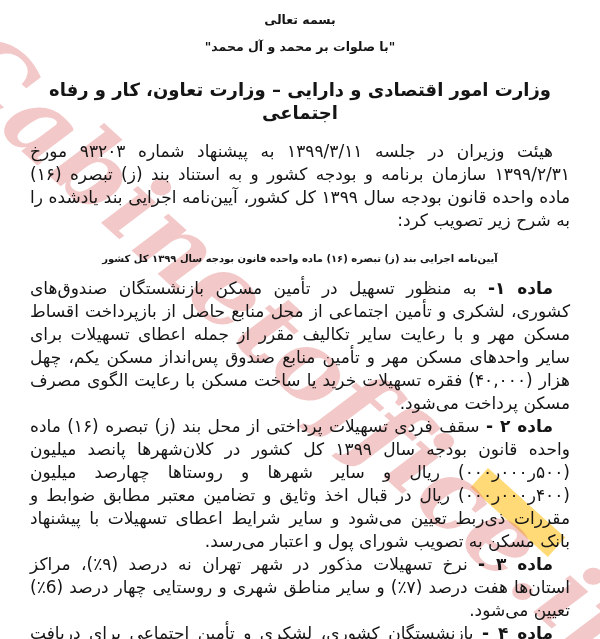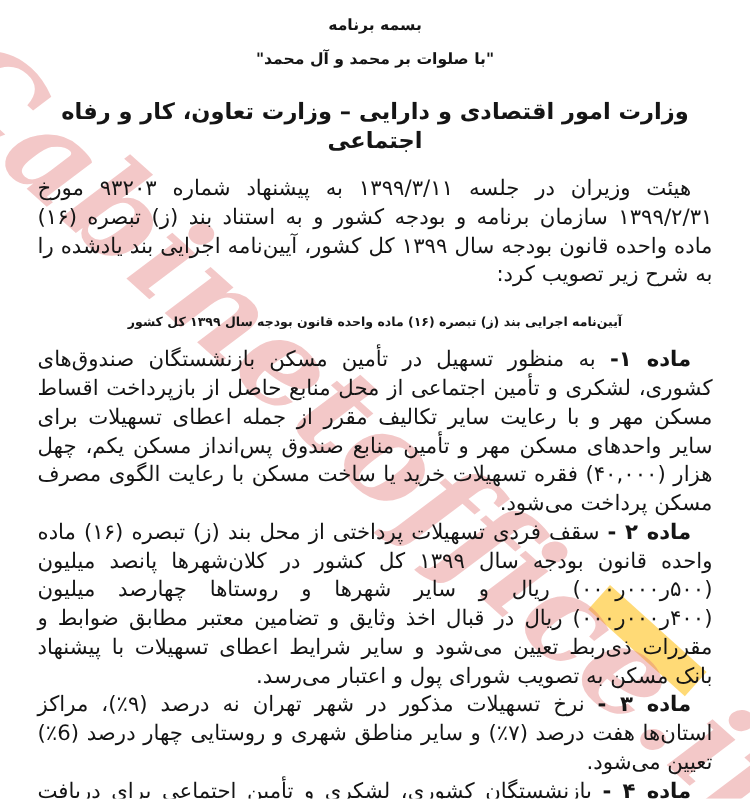--- a/index.html
+++ b/index.html
@@ -58,21 +58,21 @@
 </head>
 <body>
 
 <div class="page">
 
   <div class="wm-highlight"></div>
   <div class="watermark">Cabinetoffice.ir</div>
 
   <div class="content" lang="fa" dir="rtl">
 
-    <div class="center bismillah">بسمه برنامه</div>
+    <div class="center bismillah">بسمه تعالی</div>
     <div class="center salawat">"با صلوات بر محمد و آل محمد"</div>
 
     <div class="center ministries">
       <div>وزارت امور اقتصادی و دارایی – وزارت تعاون، کار و رفاه اجتماعی</div>
     </div>
 
     <p class="para preamble">هیئت وزیران در جلسه ۱۳۹۹/۳/۱۱ به پیشنهاد شماره ۹۳۲۰۳ مورخ ۱۳۹۹/۲/۳۱ سازمان برنامه و بودجه کشور و به استناد بند (ز) تبصره (۱۶) ماده واحده قانون بودجه سال ۱۳۹۹ کل کشور، آیین‌نامه اجرایی بند یادشده را به شرح زیر تصویب کرد:</p>
 
     <div class="doc-title">آیین‌نامه اجرایی بند (ز) تبصره (۱۶) ماده واحده قانون بودجه سال ۱۳۹۹ کل کشور</div>
 

